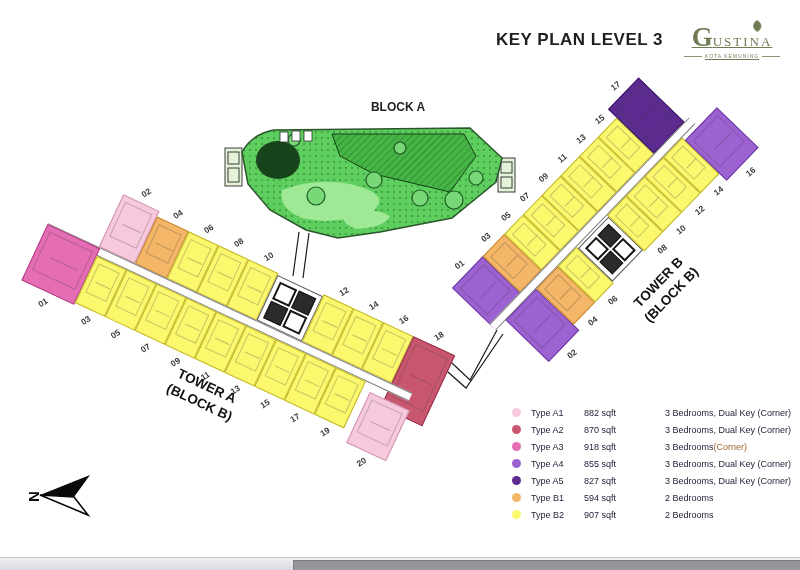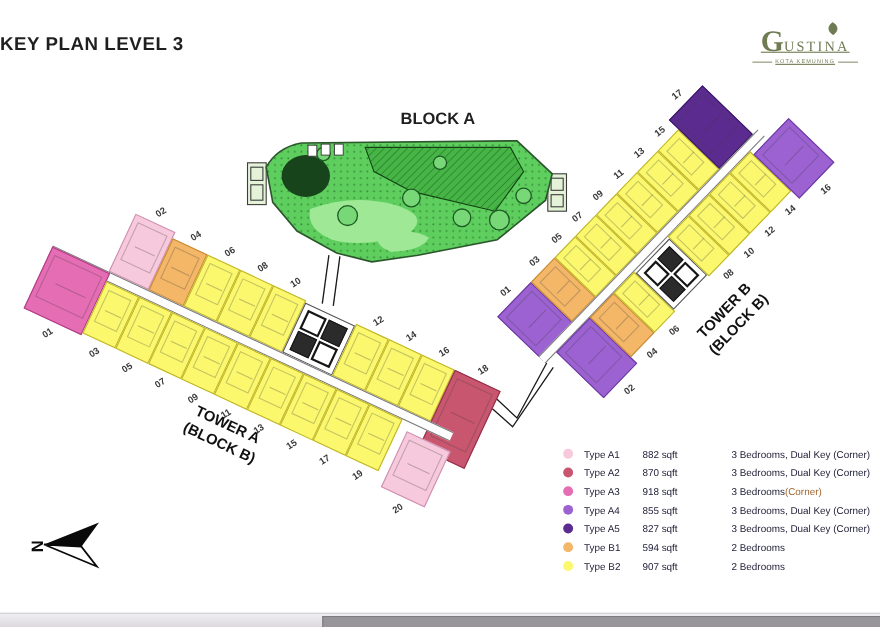--- a/index.html
+++ b/index.html
@@ -1,32 +1,32 @@
 <!DOCTYPE html>
 <html><head>
 <meta charset="utf-8">
 <style>
   html,body{margin:0;padding:0;background:#fff;}
   #page{position:relative;width:800px;height:570px;background:#ffffff;overflow:hidden;
         font-family:"Liberation Sans",sans-serif;}
   
-  #title{position:absolute;left:0;top:30px;width:663px;text-align:left;
+  #title{position:absolute;left:0;top:30px;width:663px;text-align:right;
          font-size:17px;font-weight:bold;color:#1f1f1f;letter-spacing:.5px;}
   
   #logo{position:absolute;left:684px;top:24px;width:96px;text-align:center;color:#6f7b52;text-decoration:underline;}
   #logo .name{font-family:"Liberation Serif",serif;line-height:1;white-space:nowrap;}
   #logo .g{font-size:27px;font-weight:bold;}
   #logo .rest{font-size:13px;letter-spacing:2px;}
   #logo .leaf{position:absolute;right:16px;top:-4px;}
   #logo .tag{display:flex;align-items:center;gap:3px;margin-top:2px;}
   #logo .tag .fl{flex:1;border-top:1px solid #8a9370;height:0;}
   #logo .tag .txt{font-size:5px;letter-spacing:1px;white-space:nowrap;color:#77835a;}
   
   #block-a-label{position:absolute;left:338px;top:100px;width:120px;text-align:center;
-                 font-size:15px;font-weight:bold;color:#1f1f1f;}
+                 font-size:12px;font-weight:bold;color:#1f1f1f;}
   
   .tower{position:absolute;transform-origin:0 0;}
   #tower-a{left:70px;top:176px;width:450px;height:170px;transform:rotate(25deg);}
   #tower-b{left:452px;top:288px;width:340px;height:150px;transform:rotate(-46deg);}
   .row{position:absolute;display:flex;align-items:flex-start;}
   .corridor{position:absolute;background:#fff;border-top:1.3px solid #7a7a7a;
             border-bottom:1.3px solid #7a7a7a;height:9px;box-sizing:border-box;}
   #ta-top{left:56px;top:0;}
   #ta-corridor{left:0;top:52px;width:402px;}
   #ta-bottom{left:0;top:61px;}

